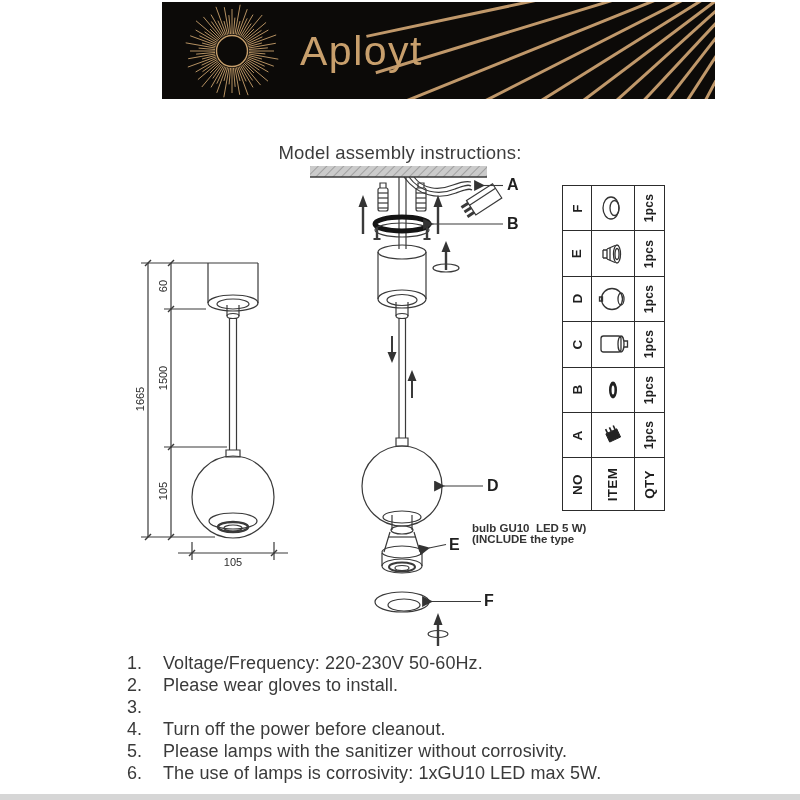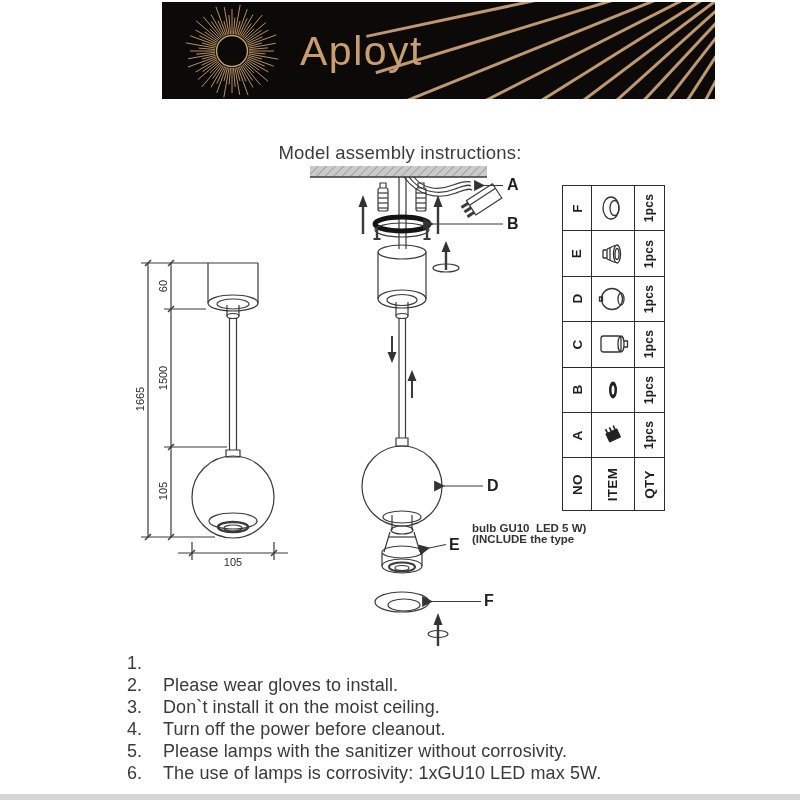--- a/index.html
+++ b/index.html
@@ -425,28 +425,28 @@
       <span class="rot">ITEM</span>
     </div>
   <div class="pcell lastrow lastcol">
       <span class="rot">QTY</span>
     </div>
 </div>
 
 <div class="instructions">
   <div class="instr-row">
     <span class="instr-num">1.</span>
+    <span class="instr-text">Voltage/Frequency: 220-230V 50-60Hz.</span>
   </div>
   <div class="instr-row">
     <span class="instr-num">2.</span>
     <span class="instr-text">Please wear gloves to install.</span>
   </div>
   <div class="instr-row">
     <span class="instr-num">3.</span>
-    <span class="instr-text">Don`t install it on the moist ceiling.</span>
   </div>
   <div class="instr-row">
     <span class="instr-num">4.</span>
     <span class="instr-text">Turn off the power before cleanout.</span>
   </div>
   <div class="instr-row">
     <span class="instr-num">5.</span>
     <span class="instr-text">Please lamps with the sanitizer without corrosivity.</span>
   </div>
   <div class="instr-row">

